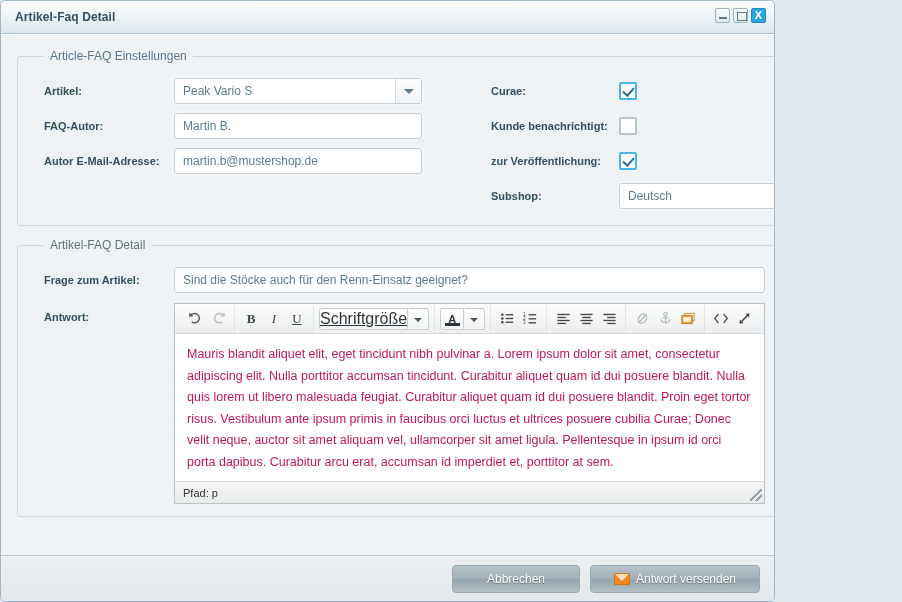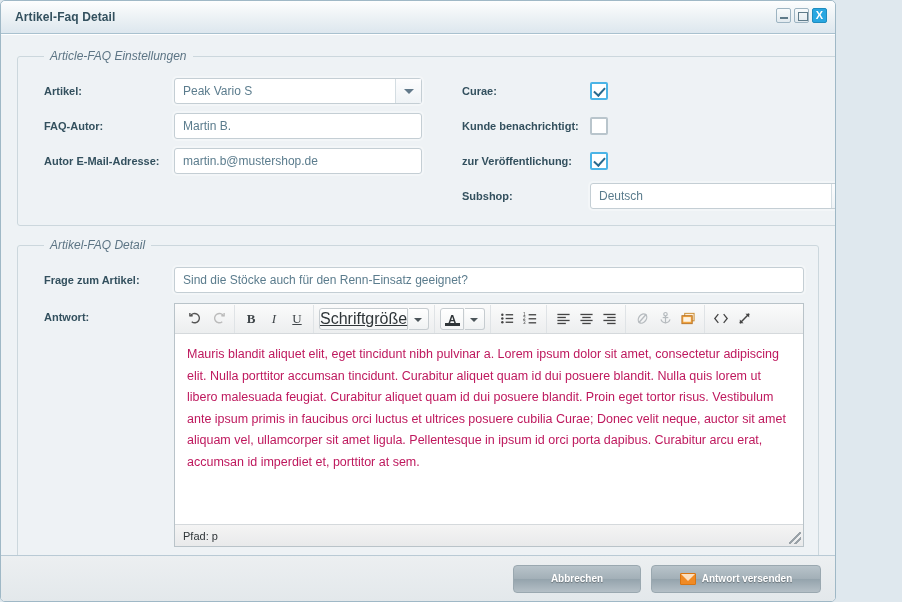--- a/index.html
+++ b/index.html
@@ -8,21 +8,21 @@
     width: 902px; height: 602px;
     font-family: "Liberation Sans", sans-serif;
     background: #dfe8ee;
     overflow: hidden;
   }
 
   
   #window {
     position: absolute;
     left: 0; top: 0;
-    width: 836px; height: 602px;
+    width: 775px; height: 602px;
     background: #eef2f5;
     border: 1px solid #9fb8c6;
     border-radius: 5px;
     box-shadow: 0 0 0 1px rgba(255,255,255,.5) inset;
     overflow: hidden;
   }
 
   
   #titlebar {
     position: relative;
@@ -90,29 +90,28 @@
     border-radius: 3px;
     margin: 0 0 12px 0;
     padding: 10px 14px 12px 14px;
     background: transparent;
   }
   fieldset.panel > legend {
     font-size: 12px;
     color: #5d7585;
     padding: 0 6px;
     margin-left: 12px;
-    font-style: italic;
   }
 
   .row {
     display: flex;
     align-items: center;
     height: 35px;
   }
-  .cols { display: flex; }
+  .cols { display: flex; gap: 29px; }
   .col-left  { width: 408px; }
   .col-right { flex: 1; padding-left: 10px; }
 
   label.fl {
     font-size: 11px;
     font-weight: bold;
     color: #33505e;
     width: 142px;
     flex: 0 0 142px;
     padding-left: 12px;
@@ -291,21 +290,20 @@
   .editor-status {
     height: 22px;
     background: linear-gradient(to bottom,#f4f4f4,#e9eaeb);
     border-top: 1px solid #d5d9dc;
     font-size: 11px;
     color: #2f3538;
     display: flex;
     align-items: center;
     padding-left: 8px;
     position: relative;
-    margin-top: 43px;
   }
   .grip {
     position: absolute;
     right: 2px; bottom: 2px;
     width: 12px; height: 12px;
     background:
       linear-gradient(135deg, transparent 0 45%, #9aa2a8 45% 55%, transparent 55%),
       linear-gradient(135deg, transparent 0 70%, #9aa2a8 70% 80%, transparent 80%);
     cursor: nwse-resize;
   }
@@ -320,31 +318,30 @@
     display: flex;
     align-items: center;
     justify-content: flex-end;
     padding-right: 14px;
     gap: 10px;
   }
   .fbtn {
     height: 28px;
     min-width: 128px;
     border-radius: 4px;
-    font-size: 10px;
+    font-size: 12px;
     display: flex;
     align-items: center;
     justify-content: center;
     gap: 6px;
     cursor: pointer;
     border: 1px solid #9aa8b0;
     color: #fff;
     text-shadow: 0 1px 1px rgba(0,0,0,.35);
     background: linear-gradient(to bottom, #b8c3ca 0%, #a3b0b8 48%, #95a4ad 52%, #b4bfc6 100%);
-    font-weight: bold;
   }
   .fbtn.primary {
     border-color: #1485c4;
     background: linear-gradient(to bottom, #2ab4f0 0%, #13a3e8 48%, #0b96dd 52%, #0f9ce4 100%);
   }
   .fbtn.wide { min-width: 170px; }
   .env {
     width: 16px; height: 12px;
     background: #f08a24;
     border: 1px solid #d87512;

